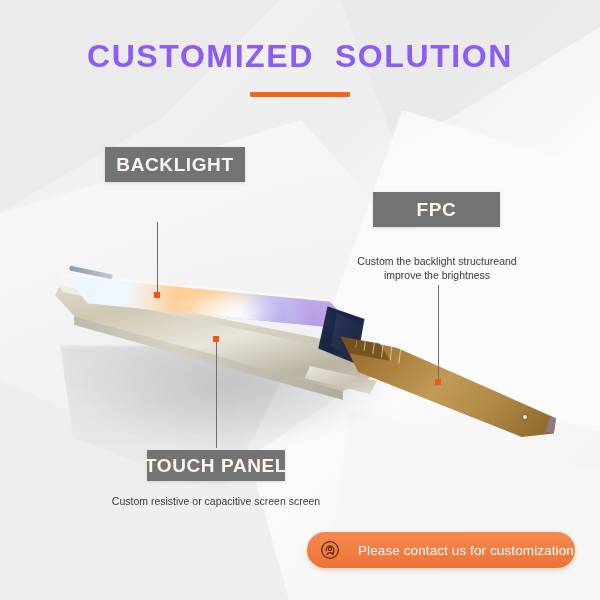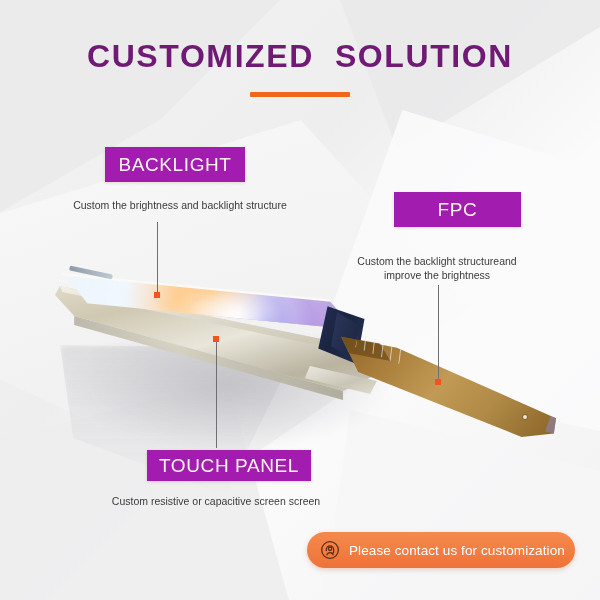--- a/index.html
+++ b/index.html
@@ -78,61 +78,60 @@
     clip-path: polygon(0 0, 72% 2%, 50% 100%, 4% 62%);
     filter: blur(3px);
   }
 
   
   .title {
     position: absolute;
     left: 0; top: 38px;
     width: 600px;
     text-align: center;
-    color: #701a75;
+    color: #8b5cf6;
     font-size: 32px;
     font-weight: bold;
     letter-spacing: 1.6px;
     white-space: pre;
   }
   .title-rule {
     position: absolute;
     left: 250px; top: 92px;
     width: 100px; height: 5px;
     background: #f2661a;
     border-radius: 1px;
   }
 
   
   .badge {
     position: absolute;
-    background: #a21caf;
+    background: #737373;
     color: #fdf4ee;
     display: flex;
     align-items: center;
     justify-content: center;
-    font-weight: normal;
+    font-weight: bold;
     letter-spacing: .6px;
     box-shadow: 0 1px 3px rgba(120,60,20,.18);
     white-space: nowrap;
   }
   #badge-backlight {
     left: 105px; top: 147px;
     width: 140px; height: 35px;
     font-size: 19px;
   }
   #badge-fpc {
     left: 373px; top: 192px;
     width: 127px; height: 35px;
     font-size: 19px;
-    margin-left: 21px;
   }
   #badge-touch {
     left: 147px; top: 450px;
-    width: 164px; height: 31px;
+    width: 138px; height: 31px;
     font-size: 19px;
   }
 
   
   .caption {
     position: absolute;
     color: #3b3b3b;
     font-size: 10.5px;
     line-height: 14px;
     text-align: center;
@@ -315,21 +314,21 @@
     box-shadow: 0 2px 5px rgba(180,90,40,.25);
     display: flex;
     align-items: center;
     padding-left: 13px;
     box-sizing: border-box;
     cursor: pointer;
   }
   #cta-label {
     color: #ffffff;
     font-size: 13.5px;
-    margin-left: 9px;
+    margin-left: 18px;
     letter-spacing: .1px;
     white-space: nowrap;
   }
   .support-icon { width: 20px; height: 20px; display: block; }
 </style>
 </head>
 <body>
 
 <div id="stage">
 
@@ -359,21 +358,20 @@
     <div class="m-part connector-face"></div>
     <div class="m-part metal-clip"></div>
     <div class="m-part fpc"></div>
     <div class="m-part fpc-dark"></div>
     <div class="m-part fpc-pads"></div>
     <div class="m-part fpc-tip"></div>
     <div class="m-part fpc-hole"></div>
   </div>
 
   <div class="badge" id="badge-backlight">BACKLIGHT</div>
-  <div class="caption" id="cap-backlight">Custom the brightness and backlight structure</div>
   <div class="leader" id="leader-backlight"></div>
   <div class="marker" id="marker-backlight"></div>
 
   <div class="badge" id="badge-fpc">FPC</div>
   <div class="caption" id="cap-fpc">Custom the backlight structureand
 improve the brightness</div>
   <div class="leader" id="leader-fpc"></div>
   <div class="marker" id="marker-fpc"></div>
 
   <div class="badge" id="badge-touch">TOUCH PANEL</div>

